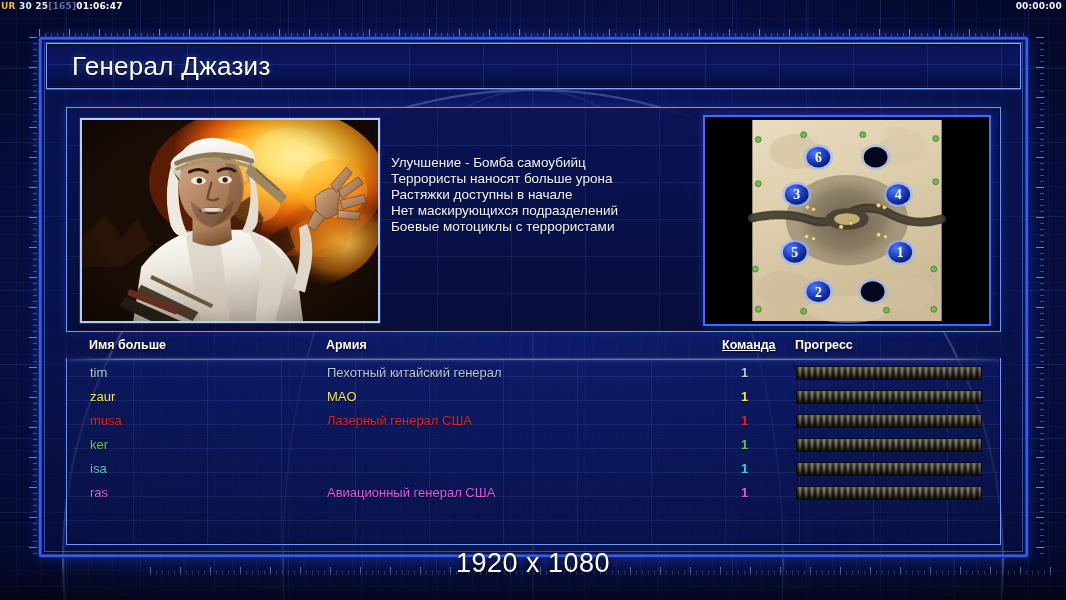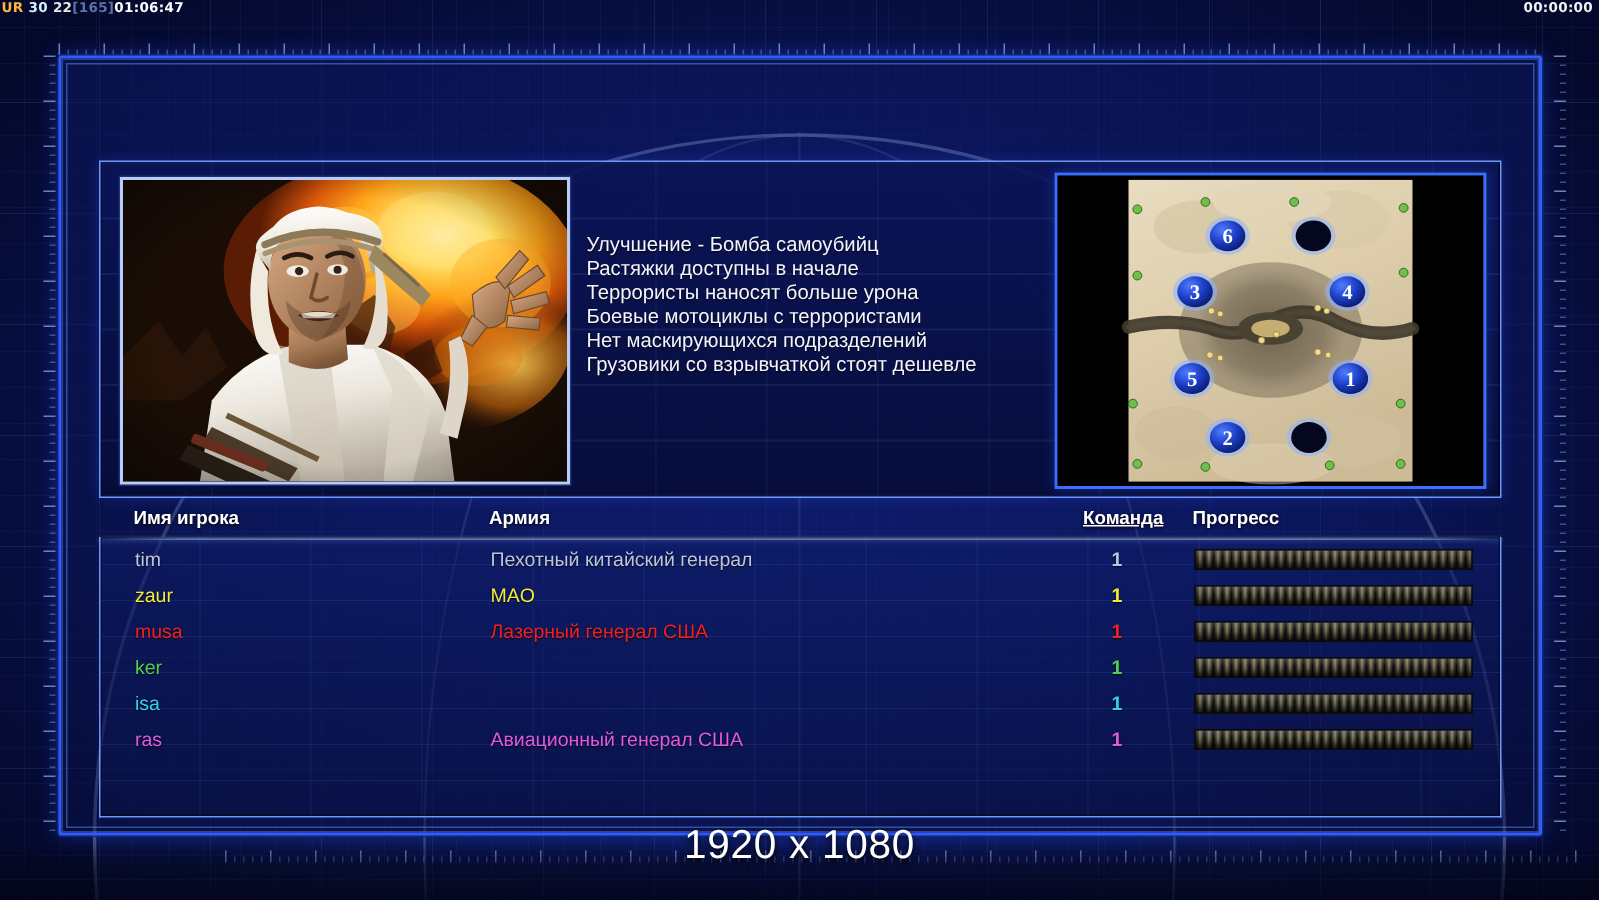--- a/index.html
+++ b/index.html
@@ -248,21 +248,21 @@
         <stop offset="100%" stop-color="#7fa0e0" stop-opacity=".18"></stop>
       </linearGradient>
     </defs>
     <circle cx="533" cy="560" r="470" fill="none" stroke="url(#arcg)" stroke-width="2.2"></circle>
     <ellipse cx="533" cy="560" rx="250" ry="470" fill="none" stroke="#a9c0ef" stroke-opacity=".28" stroke-width="1.6"></ellipse>
     <line x1="533" y1="88" x2="533" y2="600" stroke="#a9c0ef" stroke-opacity=".25" stroke-width="1.4"></line>
     <circle cx="533" cy="560" r="470" fill="#2a5ad8" fill-opacity=".07" stroke="none"></circle>
   </svg>
 
   <div class="topbar">
-    <span class="left"><span class="t-ur">UR</span> <span class="t-a">30</span> <span class="t-b">22</span><span class="t-dim">[165]</span><span class="t-time">01:06:47</span></span>
+    <span class="left"><span class="t-ur">UR</span> <span class="t-a">30</span> <span class="t-b">25</span><span class="t-dim">[165]</span><span class="t-time">01:06:47</span></span>
     <span class="right">00:00:00</span>
   </div>
 
   <div class="ruler h" id="ruler-top" style="left:39px; top:28px; width:989px;">
       <div class="tick" style="left: 0px; height: 8px; opacity: 0.9;"></div>
       <div class="tick" style="left: 6px; height: 4px; opacity: 0.5;"></div>
       <div class="tick" style="left: 12px; height: 4px; opacity: 0.5;"></div>
       <div class="tick" style="left: 18px; height: 4px; opacity: 0.5;"></div>
       <div class="tick" style="left: 24px; height: 4px; opacity: 0.5;"></div>
       <div class="tick" style="left: 30px; height: 8px; opacity: 0.9;"></div>
@@ -753,20 +753,24 @@
       <div class="tick" style="top: 486px; width: 4px; opacity: 0.5;"></div>
       <div class="tick" style="top: 492px; width: 4px; opacity: 0.5;"></div>
       <div class="tick" style="top: 498px; width: 4px; opacity: 0.5;"></div>
       <div class="tick" style="top: 504px; width: 4px; opacity: 0.5;"></div>
       <div class="tick" style="top: 510px; width: 8px; opacity: 0.9;"></div>
       <div class="tick" style="top: 516px; width: 4px; opacity: 0.5;"></div>
     </div>
 
   <div class="panel-outer"></div>
 
+  <div class="titlebar">
+    <div class="tgrid"></div>
+    <div class="title-text">Генерал Джазиз</div>
+  </div>
 
   <div class="content-box">
     <div class="cgrid"></div>
 
     <div class="portrait-frame">
       <svg viewBox="0 0 300 205" preserveAspectRatio="none">
         <defs>
           <radialGradient id="fire" cx="62%" cy="34%" r="52%">
             <stop offset="0%" stop-color="#fff6c8"></stop>
             <stop offset="26%" stop-color="#ffdf63"></stop>
@@ -873,25 +877,24 @@
           <radialGradient id="vig" cx="50%" cy="50%" r="72%">
             <stop offset="62%" stop-color="#000" stop-opacity="0"></stop>
             <stop offset="100%" stop-color="#000" stop-opacity=".45"></stop>
           </radialGradient>
         </defs>
       </svg>
     </div>
 
     <ul class="desc">
       <li>Улучшение - Бомба самоубийц</li>
+      <li>Террористы наносят больше урона</li>
       <li>Растяжки доступны в начале</li>
-      <li>Террористы наносят больше урона</li>
+      <li>Нет маскирующихся подразделений</li>
       <li>Боевые мотоциклы с террористами</li>
-      <li>Нет маскирующихся подразделений</li>
-      <li>Грузовики со взрывчаткой стоят дешевле</li>
     </ul>
 
     <div class="map-frame">
       <svg viewBox="0 0 288 211" preserveAspectRatio="none">
         <defs>
           <linearGradient id="sand" x1="0" y1="0" x2="0.4" y2="1">
             <stop offset="0%" stop-color="#e9dcc0"></stop>
             <stop offset="50%" stop-color="#ddcdab"></stop>
             <stop offset="100%" stop-color="#cdbb97"></stop>
           </linearGradient>
@@ -995,21 +998,21 @@
           <g>
               <ellipse cx="170" cy="178" rx="15" ry="13" fill="#8fb4ff" opacity=".55"></ellipse>
              <ellipse cx="170" cy="178" rx="12" ry="10.5" fill="#05071e"></ellipse>
             </g>
         </g>
       </svg>
     </div>
   </div>
 
   <div class="table-head">
-    <div class="th" style="left:23px;">Имя игрока</div>
+    <div class="th" style="left:23px;">Имя больше</div>
     <div class="th" style="left:260px;">Армия</div>
     <div class="th" style="left:656px;text-decoration:underline;">Команда</div>
     <div class="th" style="left:729px;">Прогресс</div>
   </div>
   <div class="head-rule"></div>
 
   <div class="table-box">
     <div class="tgridbg"></div>
     <div class="rows" id="rows">
         <div class="row">

